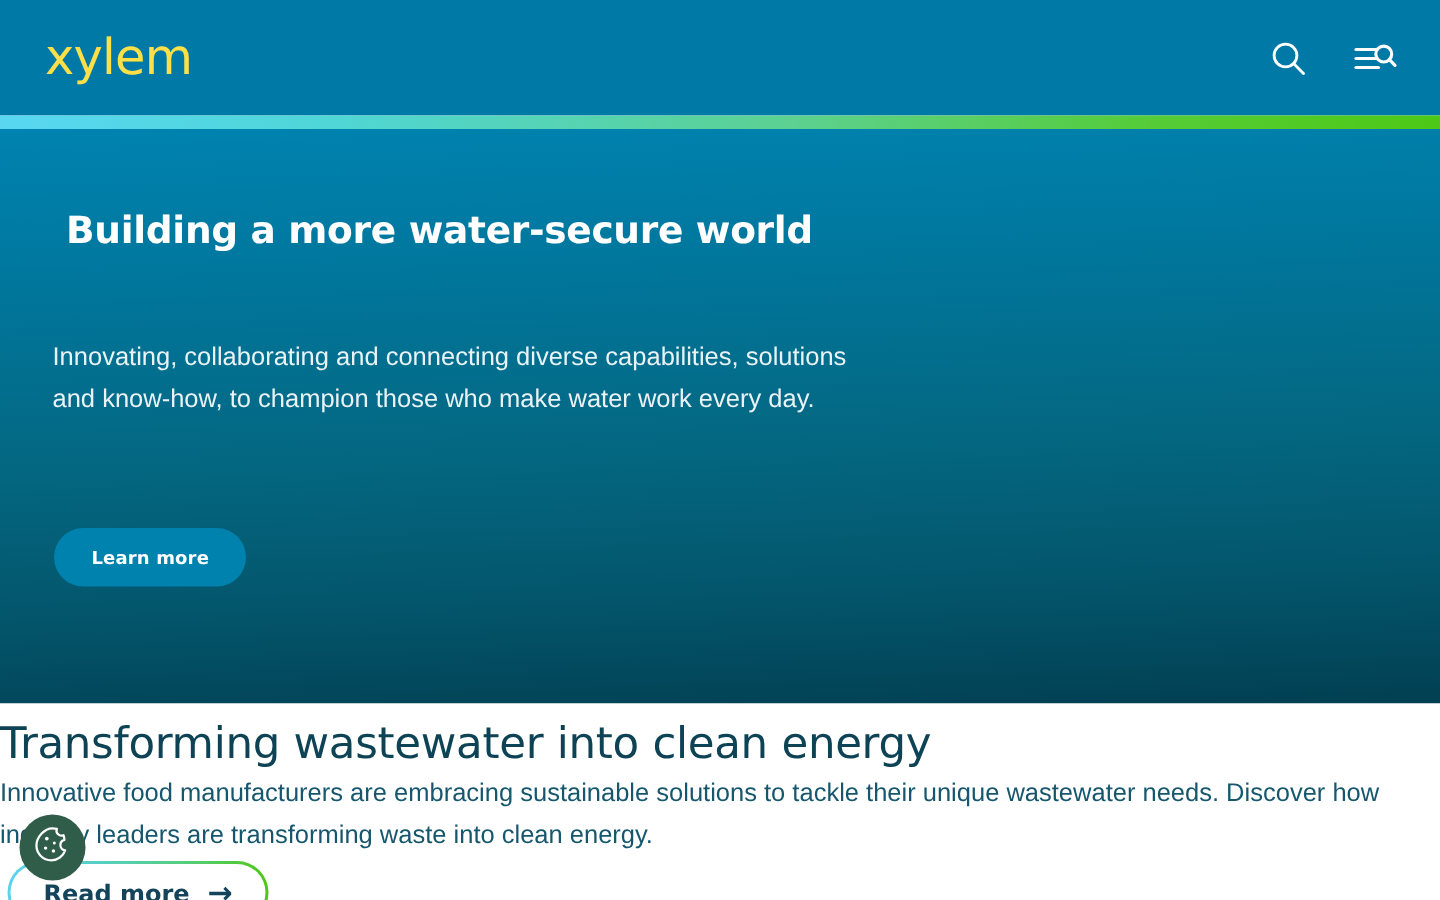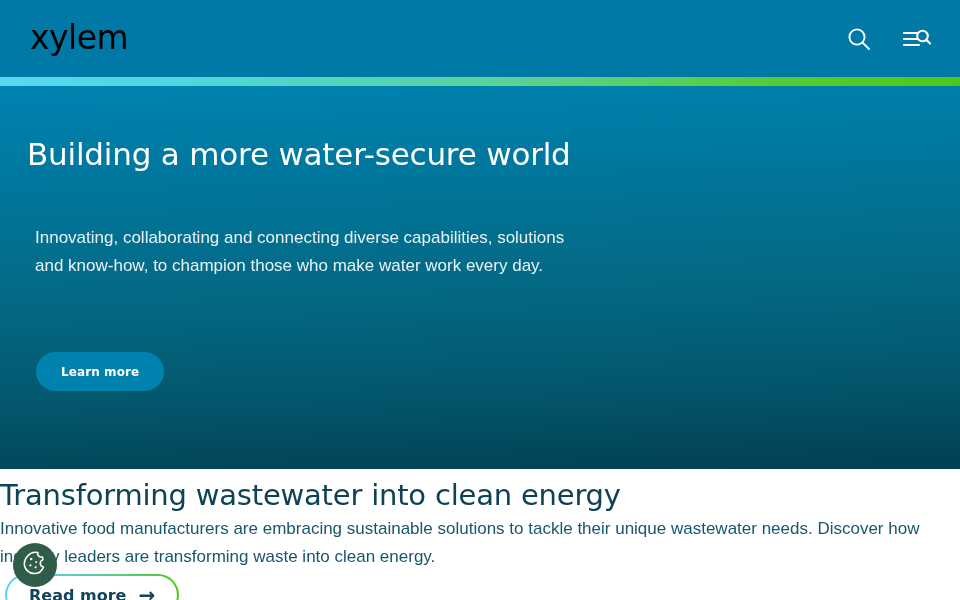--- a/index.html
+++ b/index.html
@@ -15,21 +15,21 @@
   .site-header {
     position:absolute; top:0; left:0;
     width:960px; height:77px;
     background:#0079a6;
     display:flex; align-items:center;
   }
   .logo {
     position:absolute; left:30px; top:19px;
     font-size:33px; line-height:38px;
     letter-spacing:-0.5px;
-    color:#000000;
+    color:#fde047;
     font-weight:400;
     font-family:"DejaVu Sans", sans-serif;
   }
   .header-actions {
     position:absolute; right:22px; top:20px;
     display:flex; align-items:center; gap:16px;
   }
   .icon-btn {
     width:42px; height:40px;
     display:flex; align-items:center; justify-content:center;
@@ -45,23 +45,23 @@
 
   
   .hero {
     position:absolute; top:86px; left:0;
     width:960px; height:383px;
     background:linear-gradient(178deg,#0083b0 0%, #00789f 22%, #046781 55%, #03566c 78%, #023f52 100%);
     overflow:hidden;
   }
   .hero-inner { position:relative; width:100%; height:100%; }
   .hero-title {
-    position:absolute; left:27px; top:48px;
-    font-size:31px; line-height:40px;
-    font-weight:400; color:#ffffff;
+    position:absolute; left:44px; top:48px;
+    font-size:25px; line-height:40px;
+    font-weight:700; color:#ffffff;
     font-family:"DejaVu Sans", sans-serif;
     letter-spacing:-0.2px;
   }
   .hero-body {
     position:absolute; left:35px; top:138px;
     width:530px;
     font-size:17px; line-height:28px;
     color:#e9f3f6; font-weight:400;
   }
   .hero-cta {

